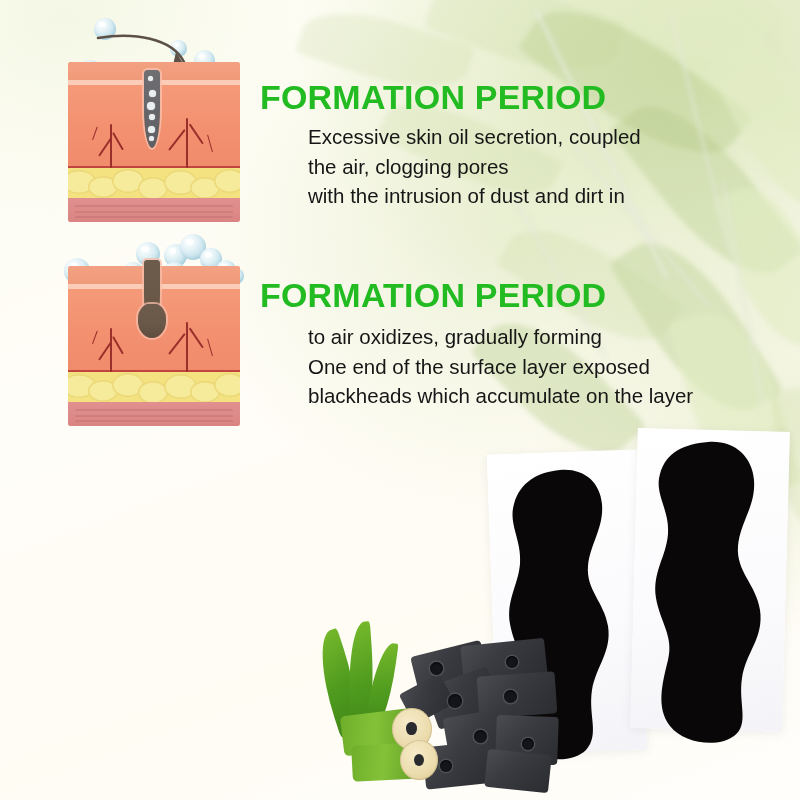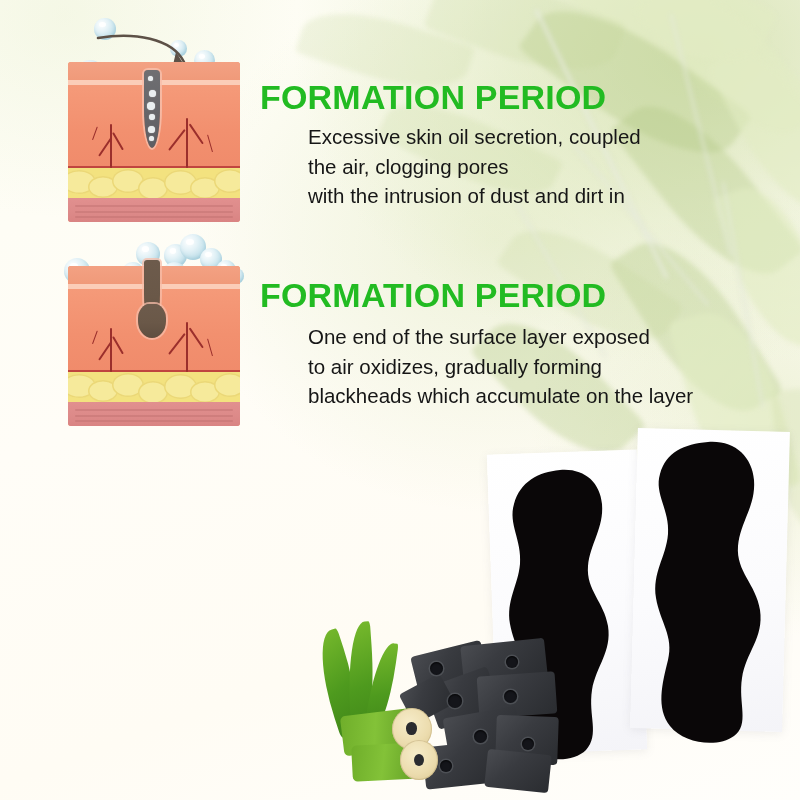--- a/index.html
+++ b/index.html
@@ -345,22 +345,22 @@
 
   <div class="heading" style="left:260px; top:78px;">FORMATION PERIOD</div>
   <div class="body-text" style="left:260px; top:122px;">
     <div>Excessive skin oil secretion, coupled</div>
     <div>the air, clogging pores</div>
     <div>with the intrusion of dust and dirt in</div>
   </div>
 
   <div class="heading" style="left:260px; top:276px;">FORMATION PERIOD</div>
   <div class="body-text" style="left:260px; top:322px;">
+    <div>to air oxidizes, gradually forming</div>
     <div>One end of the surface layer exposed</div>
-    <div>to air oxidizes, gradually forming</div>
     <div>blackheads which accumulate on the layer</div>
   </div>
 
   <div class="backing-paper" style="left:492px; top:452px; width:150px; height:300px; transform:rotate(-2deg);"></div>
   <div class="backing-paper" style="left:634px; top:430px; width:152px; height:300px; transform:rotate(1.5deg);"></div>
 
   <svg class="strip-svg" style="left:488px; top:466px;" width="160" height="300" viewBox="0 0 160 300">
     <path d="M72 4 C 96 2, 112 16, 114 38 C 116 62, 102 78, 100 100
              C 98 124, 116 136, 120 160 C 124 186, 108 200, 104 224
              C 100 250, 112 268, 98 284 C 84 298, 52 296, 36 280

